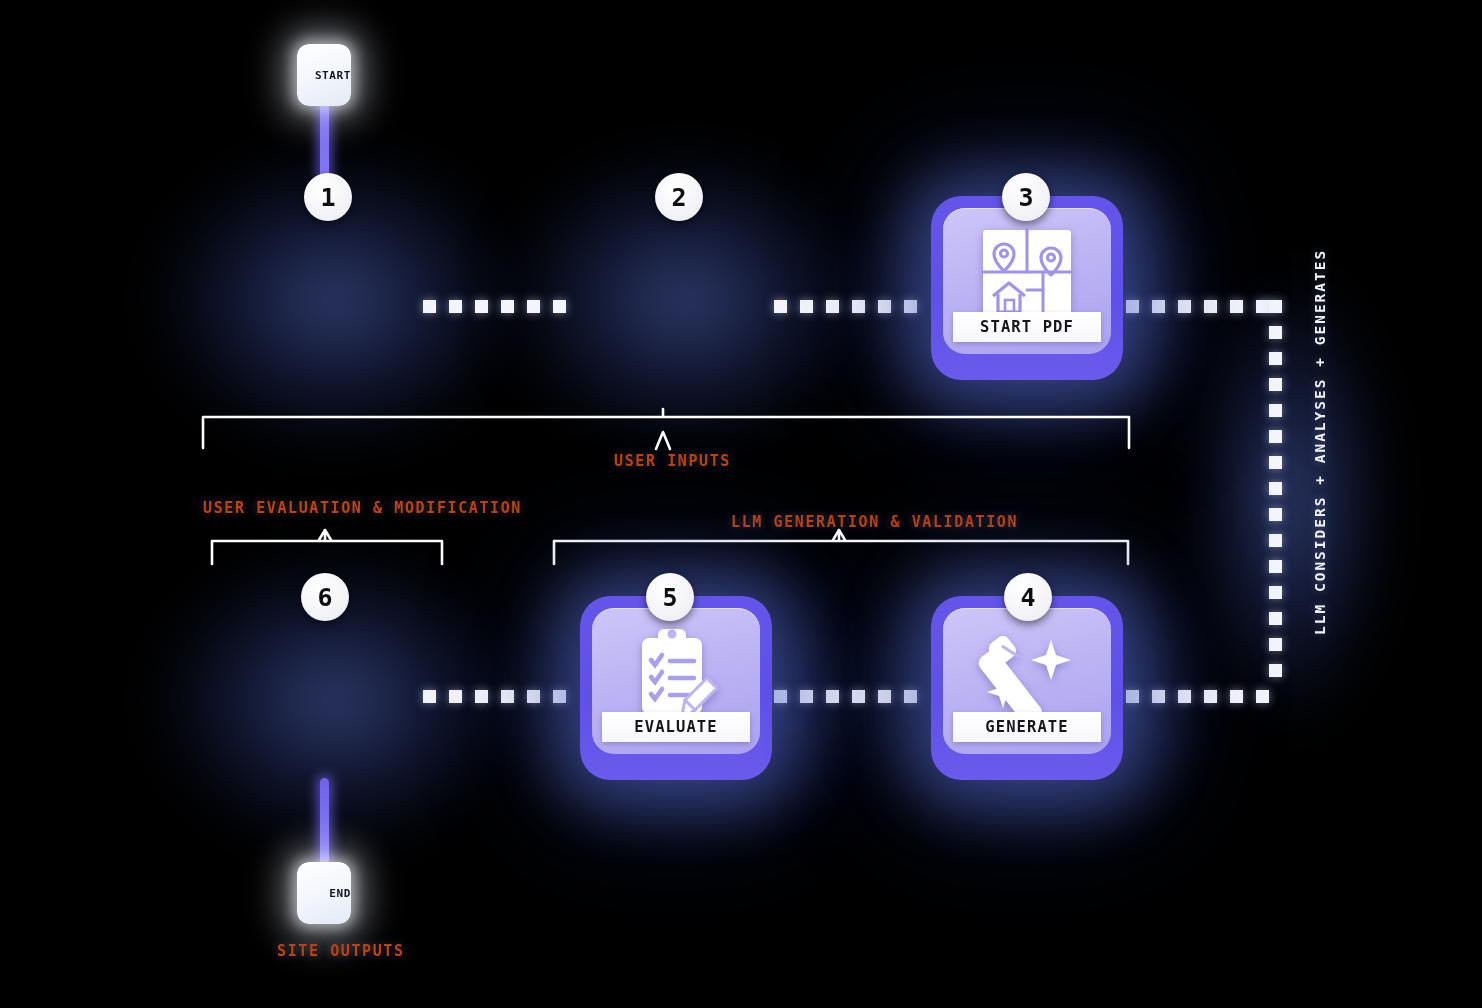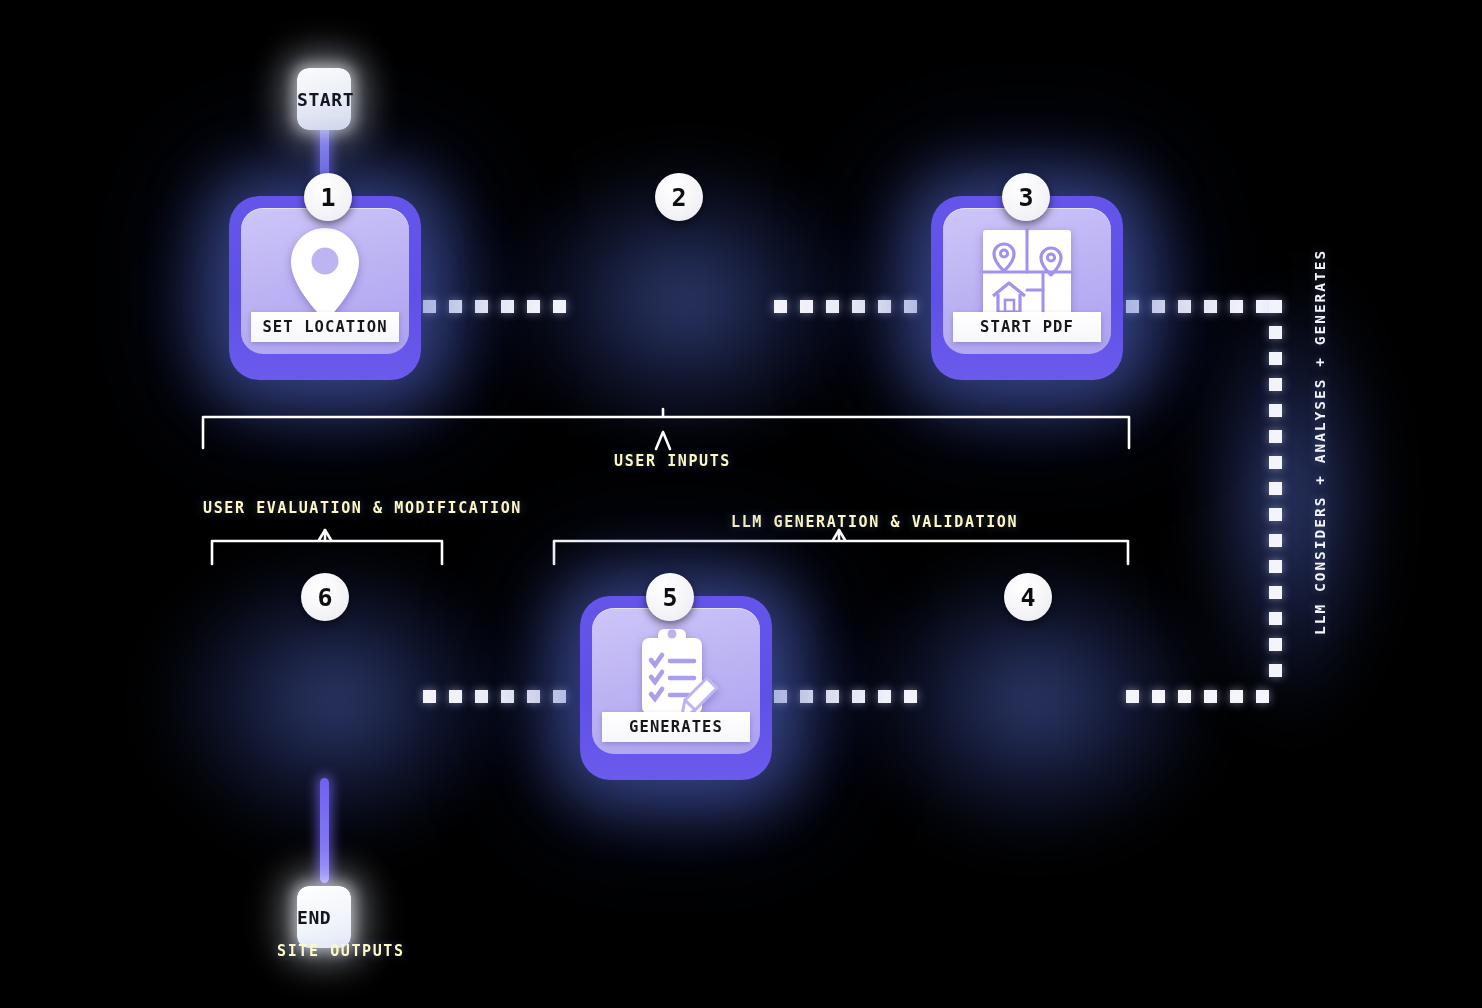--- a/index.html
+++ b/index.html
@@ -15,22 +15,22 @@
               rgba(48,64,140,.34) 38%,
               rgba(18,26,62,.14) 64%,
               rgba(0,0,0,0) 78%);
            filter:blur(26px);}
 
   
   .terminal{position:absolute;width:54px;height:62px;border-radius:12px;
             background:linear-gradient(160deg,#ffffff 0%,#f2f5fb 55%,#e3e9f6 100%);
             box-shadow:0 0 34px 16px rgba(230,236,250,.42),
                        0 0 14px 4px rgba(255,255,255,.55);
-            display:flex;align-items:center;justify-content:flex-start;
-            color:#14161f;font-size:18px;letter-spacing:.6px;font-weight:700;margin-top:24px;}
+            display:flex;align-items:center;justify-content:flex-end;
+            color:#14161f;font-size:11px;letter-spacing:.6px;font-weight:700;}
 
   
   .stem{position:absolute;width:9px;border-radius:5px;
         background:linear-gradient(180deg,#6f62ef 0%,#7e72f4 50%,#8b80f7 100%);
         box-shadow:0 0 12px 3px rgba(123,110,245,.65);}
 
   
   .card{position:absolute;width:192px;height:184px;border-radius:30px;
         background:linear-gradient(180deg,#6455ea 0%,#5f50e8 55%,#6a5bec 100%);
         box-shadow:0 0 60px 26px rgba(92,112,210,.42),
@@ -57,21 +57,21 @@
      filter:drop-shadow(0 0 5px rgba(200,210,255,.55));}
   .sq-v{position:absolute;width:13px;
      background:repeating-linear-gradient(180deg,#f4f5fb 0 13px,rgba(0,0,0,0) 13px 26px);
      filter:drop-shadow(0 0 5px rgba(200,210,255,.55));}
 
   
   .bracket{position:absolute;}
   .bracket svg{display:block;overflow:visible;}
 
   
-  .grp-label{position:absolute;color:#fef9c3;font-size:15px;font-weight:700;
+  .grp-label{position:absolute;color:#c2410c;font-size:15px;font-weight:700;
              letter-spacing:1.6px;white-space:nowrap;
              text-shadow:0 0 10px rgba(170,190,255,.35);}
   .vert-label{position:absolute;color:#f2f3f8;font-size:14.5px;font-weight:700;
              letter-spacing:2.0px;white-space:nowrap;
              transform-origin:0 0;transform:rotate(-90deg);
              text-shadow:0 0 10px rgba(170,190,255,.35);}
 </style>
 </head>
 <body>
 
@@ -93,33 +93,20 @@
   <div class="sq-h" style="left:423px;top:300px;width:156px;"></div>
   <div class="sq-h" style="left:774px;top:300px;width:156px;"></div>
 
   <div class="sq-h" style="left:1126px;top:300px;width:156px;"></div>
   <div class="sq-v" style="left:1269px;top:300px;height:390px;"></div>
   <div class="sq-h" style="left:1126px;top:690px;width:156px;"></div>
 
   <div class="sq-h" style="left:774px;top:690px;width:156px;"></div>
   <div class="sq-h" style="left:423px;top:690px;width:156px;"></div>
 
-  <div class="card" style="left:229px;top:196px;">
-    <div class="inner">
-      <div class="glyph">
-        <svg width="78" height="96" viewBox="0 0 78 96">
-          <path d="M39 2C20.2 2 5 17.2 5 36c0 24 28 52 33 57.5 1 1.1 2.6 1.1 3.6 0C46.6 88 73 60 73 36 73 17.2 57.8 2 39 2z" fill="#ffffff"></path>
-          <circle cx="39" cy="35" r="13.5" fill="#bdb4f4"></circle>
-        </svg>
-      </div>
-      <div class="labelbar">
-        <span>SET LOCATION</span>
-      </div>
-    </div>
-  </div>
   <div class="badge" style="left:304px;top:173px;">
     <span>1</span>
   </div>
 
   <div class="badge" style="left:655px;top:173px;">
     <span>2</span>
   </div>
 
   <div class="card" style="left:931px;top:196px;">
     <div class="inner">
@@ -194,28 +181,44 @@
             <path d="M42 71 H60"></path>
           </g>
           <g>
             <path d="M61 92 L57 76 L79 54 L89 64 L67 86 Z" fill="#ffffff" stroke="#bdb4f4" stroke-width="3" stroke-linejoin="round"></path>
             <path d="M57 76 L67 86 L53 96 Z" fill="#ffffff" stroke="#bdb4f4" stroke-width="3" stroke-linejoin="round"></path>
             <path d="M79 54 L89 64" stroke="#bdb4f4" stroke-width="3"></path>
           </g>
         </svg>
       </div>
       <div class="labelbar">
-        <span>GENERATES</span>
+        <span>EVALUATE</span>
       </div>
     </div>
   </div>
   <div class="badge" style="left:646px;top:573px;">
     <span>5</span>
   </div>
 
+  <div class="card" style="left:931px;top:596px;">
+    <div class="inner">
+      <div class="glyph">
+        <svg width="100" height="96" viewBox="0 0 100 96">
+          <rect x="22" y="20" width="23" height="84" rx="8" fill="#ffffff" transform="rotate(-38 33 62)"></rect>
+          <rect x="14" y="12" width="23" height="24" rx="7" fill="#ffffff" transform="rotate(-38 25 24)"></rect>
+          <path d="M25 20 L42 31" stroke="#bdb4f4" stroke-width="3.2"></path>
+          <path d="M74 14 L79 29 L94 34 L79 39 L74 54 L69 39 L54 34 L69 29 Z" fill="#ffffff"></path>
+          <path d="M26 50 L30 62 L42 66 L30 70 L26 82 L22 70 L10 66 L22 62 Z" fill="#ffffff"></path>
+        </svg>
+      </div>
+      <div class="labelbar">
+        <span>GENERATE</span>
+      </div>
+    </div>
+  </div>
   <div class="badge" style="left:1004px;top:573px;">
     <span>4</span>
   </div>
 
   <div class="stem" style="left:320px;top:778px;height:105px;"></div>
   <div class="terminal" style="left:297px;top:862px;">
     <span>END</span>
   </div>
   <div class="grp-label" style="left:277px;top:942px;">SITE OUTPUTS</div>
 

